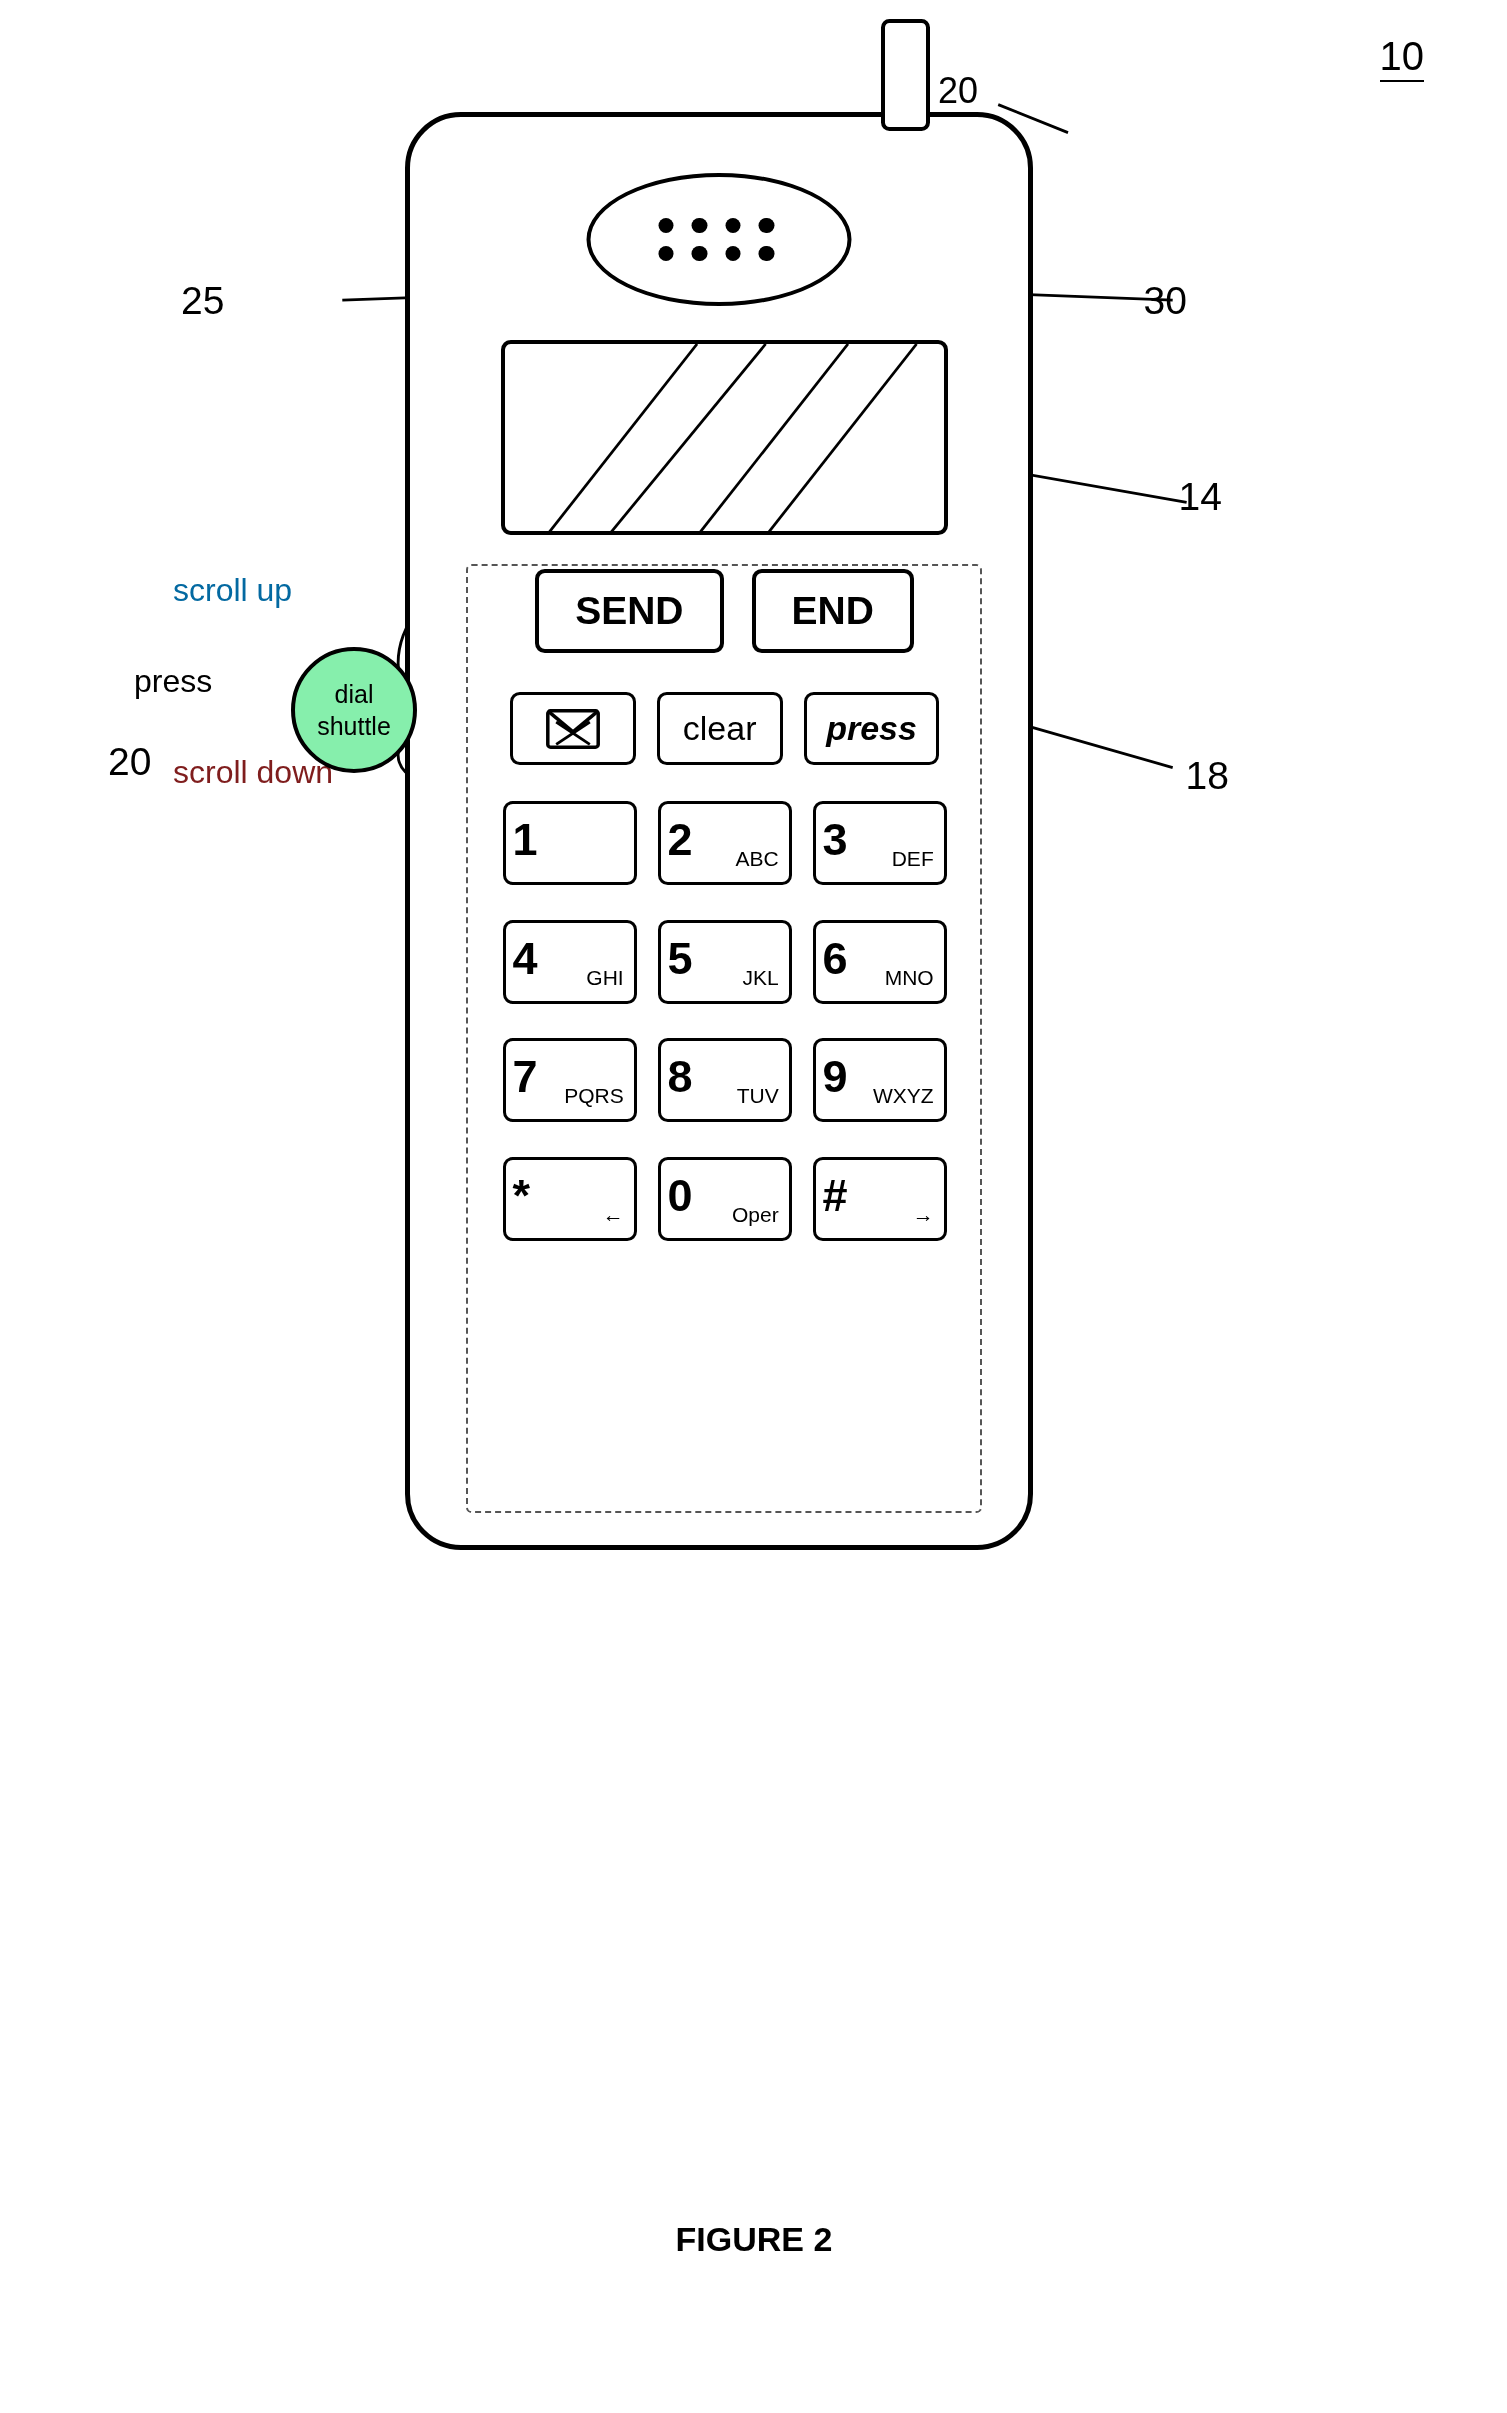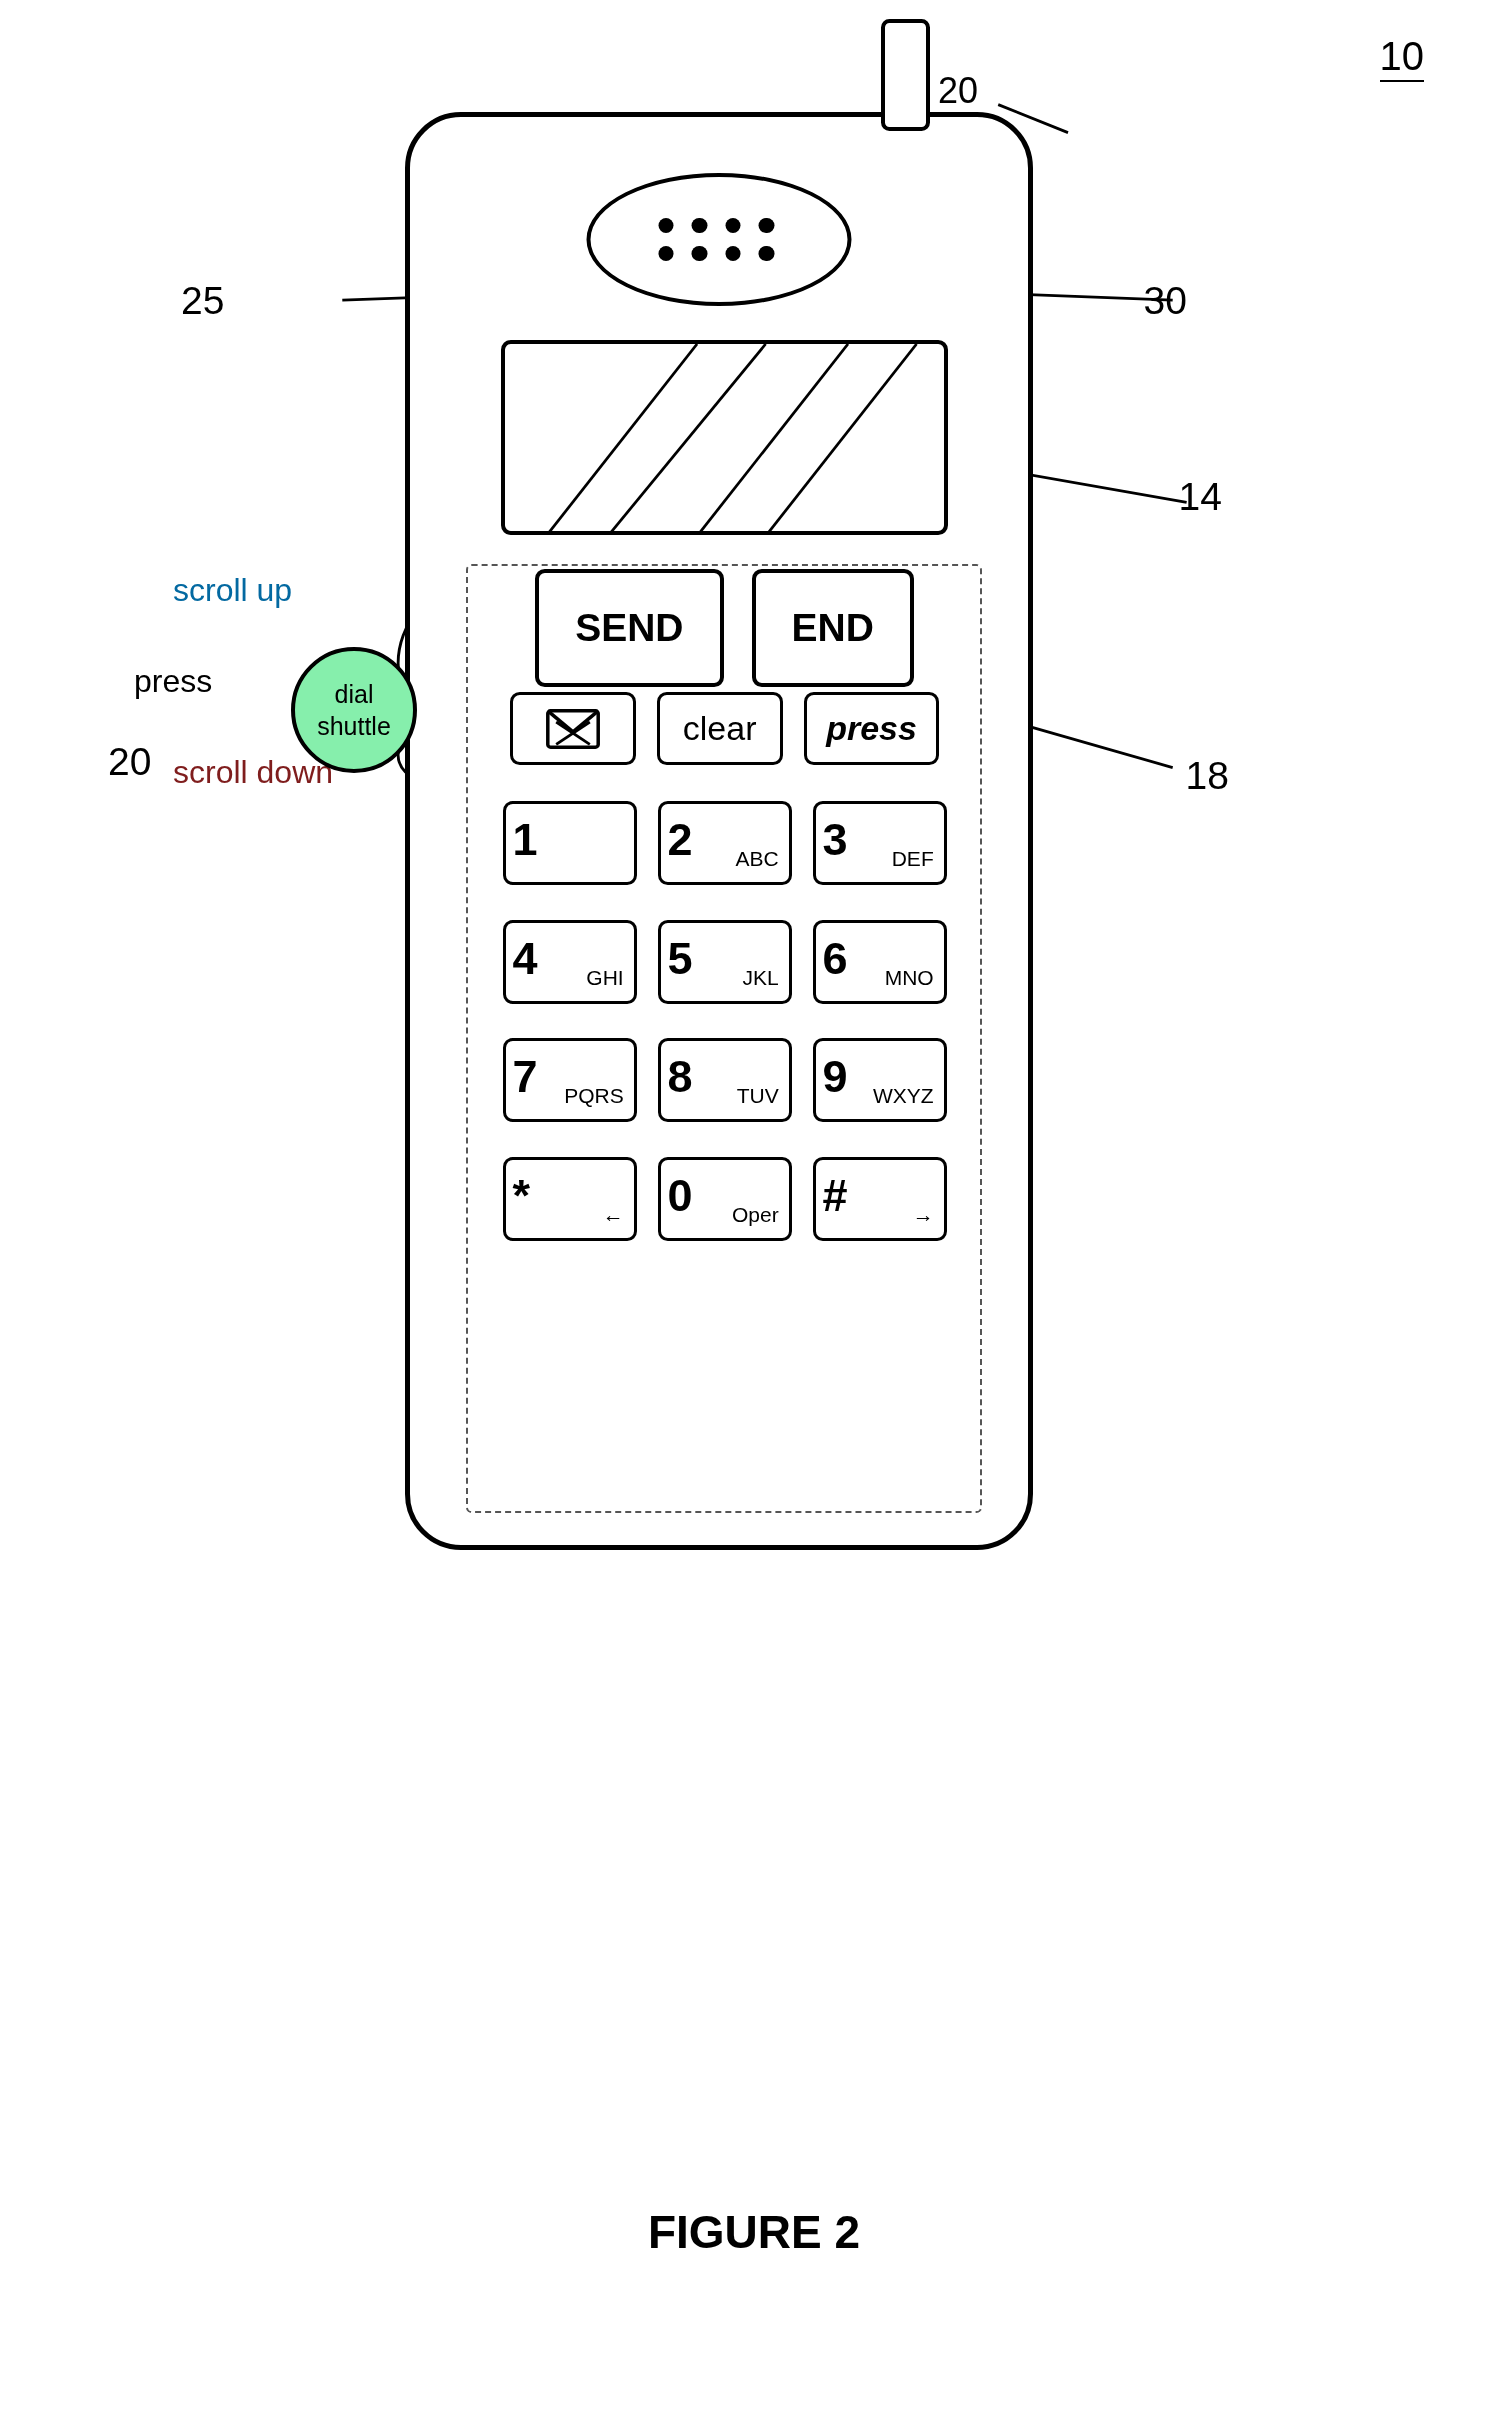--- a/index.html
+++ b/index.html
@@ -51,21 +51,21 @@
       font-size: 32px;
       color: #7f1d1d;
     }
 
     
     .figure-caption {
       position: absolute;
       bottom: 154px;
       left: 50%;
       transform: translateX(-50%);
-      font-size: 46px;
+      font-size: 34px;
       font-weight: bold;
       color: #000;
       white-space: nowrap;
     }
 
     
     .phone-body {
       position: absolute;
       top: 112px;
       left: 405px;
@@ -154,21 +154,21 @@
       left: 77px;
       width: 475px;
       display: flex;
       gap: 28px;
       justify-content: center;
     }
 
     .btn-send-end {
       border: 4.2px solid #000;
       border-radius: 9.8px;
-      padding: 33px 36px;
+      padding: 16px 36px;
       font-size: 39px;
       font-weight: bold;
       background: #fff;
       min-width: 154px;
       text-align: center;
     }
 
     
     .func-row {
       position: absolute;

